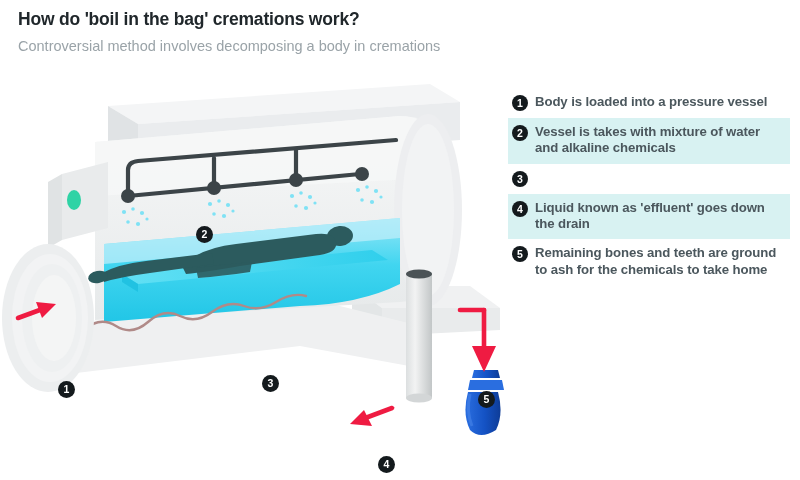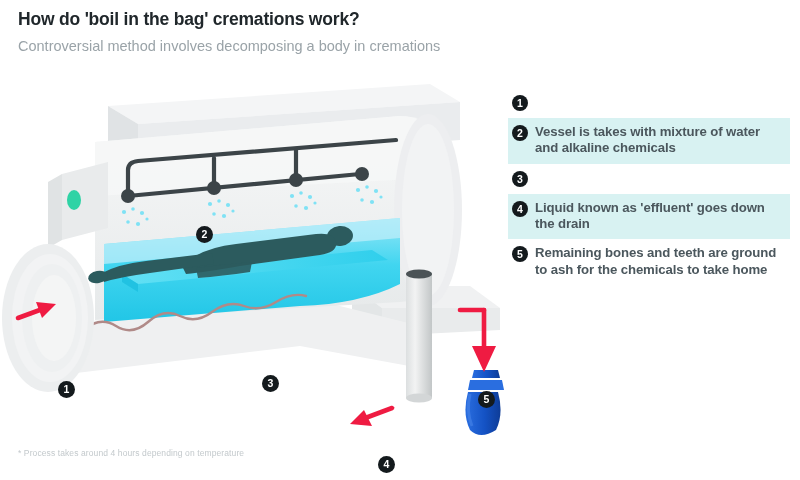--- a/index.html
+++ b/index.html
@@ -314,33 +314,33 @@
     <div class="callout" id="callout-1">1</div>
     <div class="callout" id="callout-2">2</div>
     <div class="callout" id="callout-3">3</div>
     <div class="callout" id="callout-4">4</div>
     <div class="callout" id="callout-5">5</div>
   </div>
 
   <div class="steps">
     <div class="step">
       <div class="badge">1</div>
+      <div class="step-text">Body is loaded into a pressure vessel</div>
     </div>
     <div class="step shaded">
       <div class="badge">2</div>
       <div class="step-text">Vessel is takes with mixture of water and alkaline chemicals</div>
     </div>
     <div class="step">
       <div class="badge">3</div>
     </div>
     <div class="step shaded">
       <div class="badge">4</div>
       <div class="step-text">Liquid known as 'effluent' goes down the drain</div>
     </div>
     <div class="step">
       <div class="badge">5</div>
       <div class="step-text">Remaining bones and teeth are ground to ash for the chemicals to take home</div>
     </div>
   </div>
 
-  <div class="footnote">* Process takes around 4 hours depending on temperature</div>
 
 </div>
 
 </body></html>

